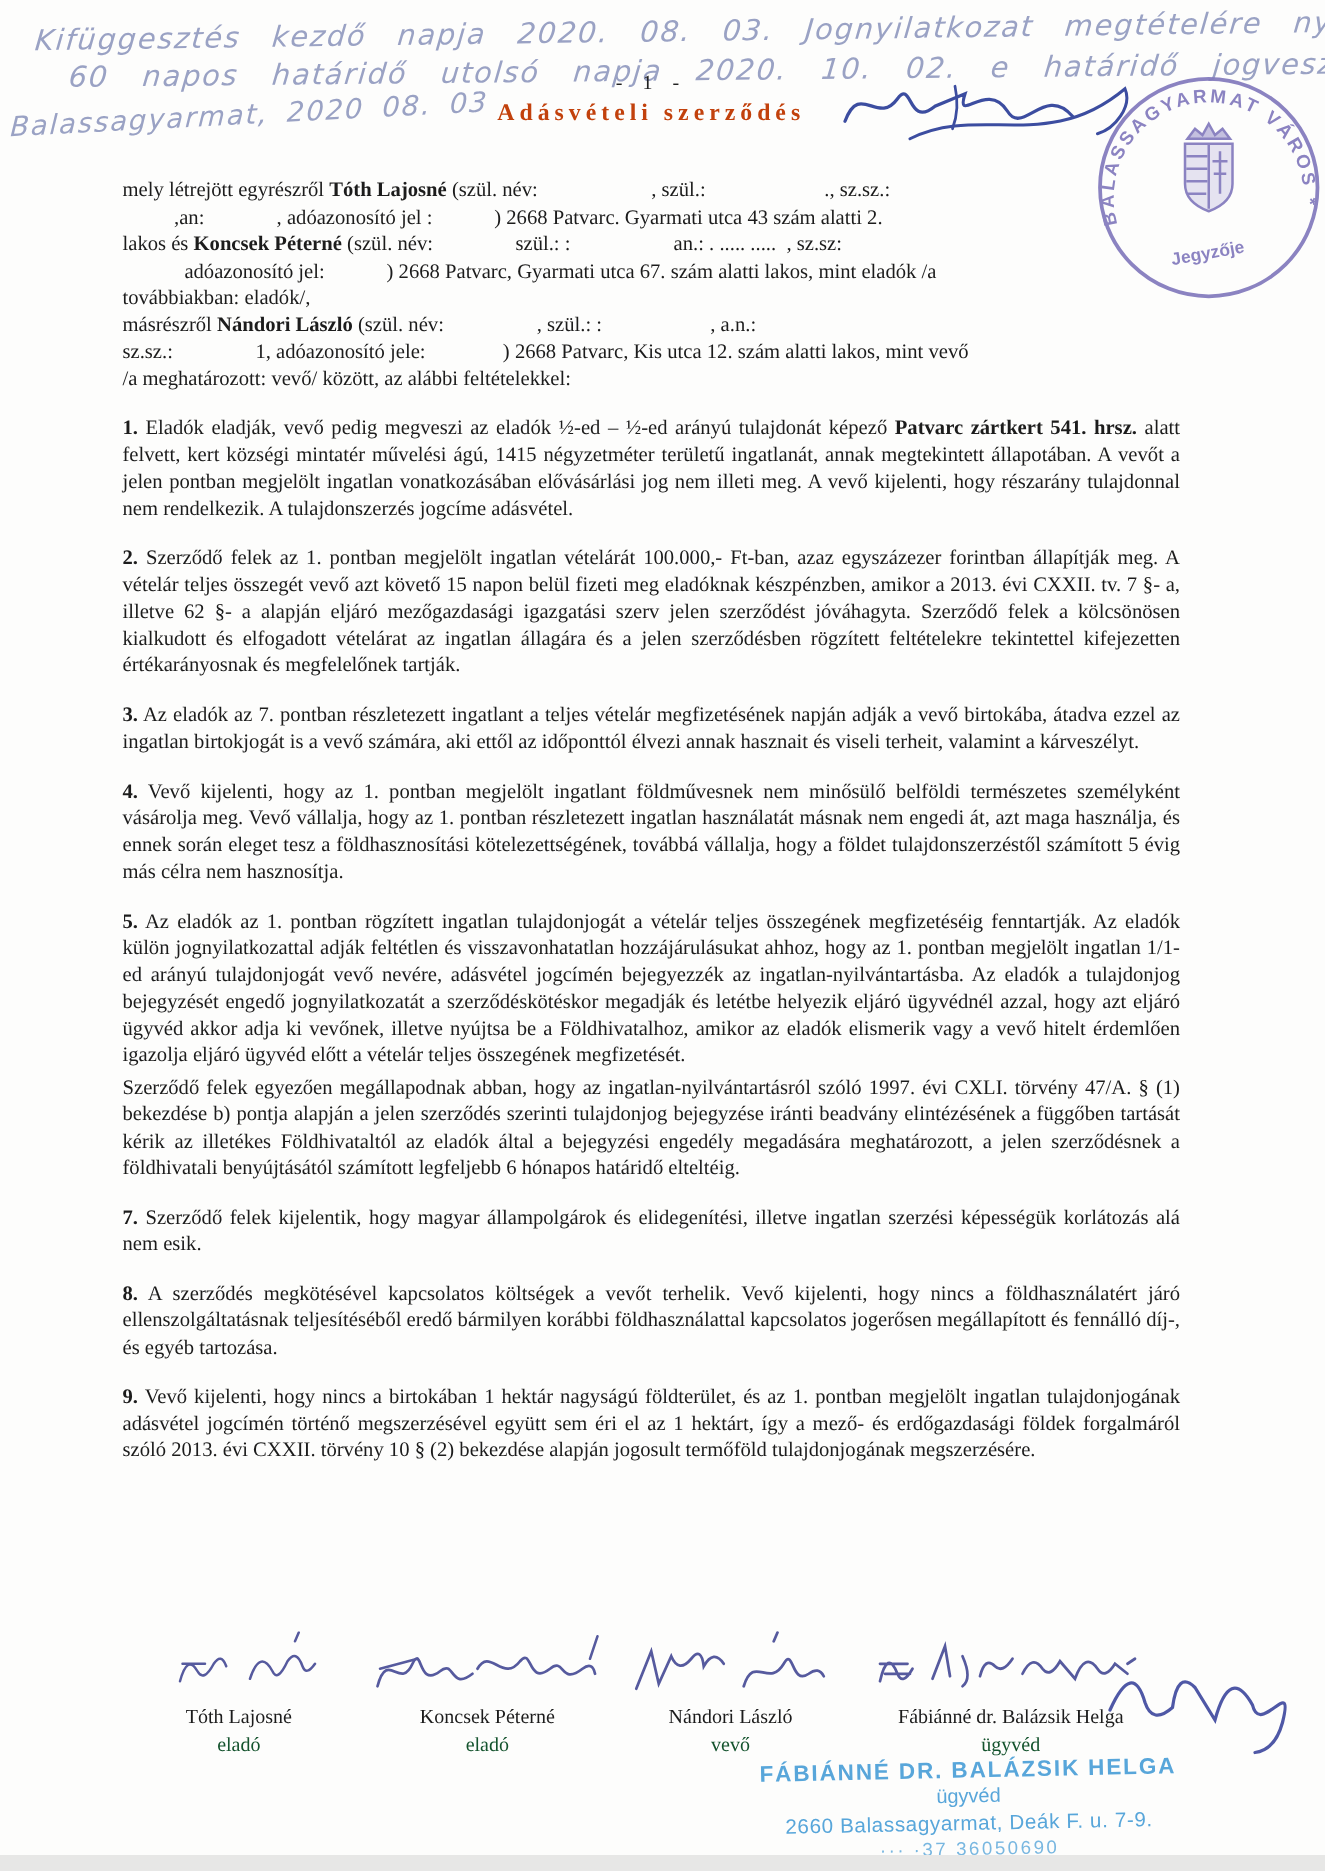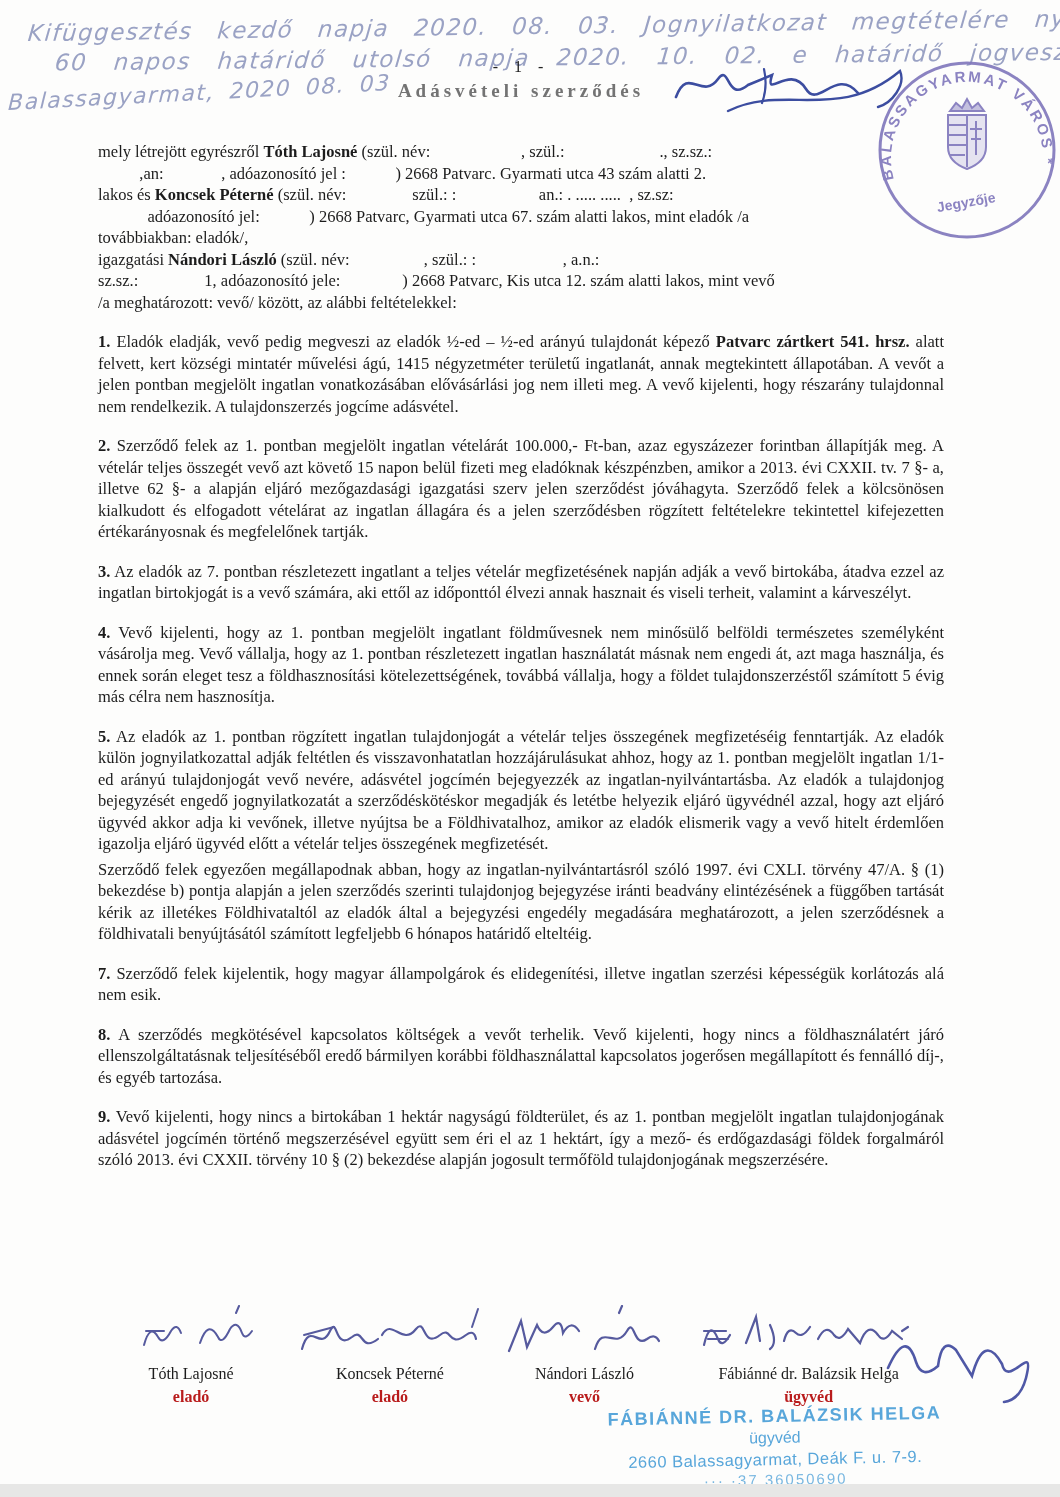--- a/index.html
+++ b/index.html
@@ -12,39 +12,39 @@
   .hw{
     position:absolute; font-family:"DejaVu Sans", sans-serif; font-style:italic;
     color:#9aa2c4; letter-spacing:1.5px; white-space:nowrap;
   }
   .hw1{left:28px; top:12px; font-size:23px; word-spacing:16px; transform:rotate(-0.8deg) skewX(-6deg);}
   .hw2{left:55px; top:44px; font-size:23px; word-spacing:18px; transform:rotate(-0.6deg) skewX(-6deg);}
   .hw3{left:8px;  top:80px; font-size:22px; word-spacing:6px;  transform:rotate(-3deg) skewX(-6deg);}
   
   .headblock{position:absolute; left:98px; top:58px; width:846px; text-align:center;}
   .pagenum{font-size:16px; letter-spacing:6px; color:#222;}
-  .doctitle{margin-top:4px; font-size:19px; font-weight:bold; letter-spacing:4px; color:#737373;}
+  .doctitle{margin-top:4px; font-size:19px; font-weight:bold; letter-spacing:4px; color:#c2410c;}
   
   .bodytext{position:absolute; left:98px; top:141px; width:846px; font-size:16.5px; line-height:21.5px;}
   .iline{white-space:nowrap;}
   .para{margin:0 0 18px 0; text-align:justify;}
   .para.tight{margin-bottom:4px;}
   .b{font-weight:bold;}
   .intro{margin-bottom:18px;}
   
   .stamp-round{position:absolute; left:872px; top:55px; width:190px; height:190px; opacity:0.92; pointer-events:none;}
   
   .pen-scribble{position:absolute; left:668px; top:45px; width:250px; height:80px; pointer-events:none;}
   
   .sigrow{position:absolute; left:98px; top:1305px; width:846px; display:flex;}
   .sigcol{text-align:center;}
   .sigcol.c1{flex:0 0 22%;} .sigcol.c2{flex:0 0 25%;} .sigcol.c3{flex:0 0 21%;} .sigcol.c4{flex:0 0 32%;}
   .sigink{display:block; margin:0 auto; height:58px;}
   .signame{font-size:16px; line-height:22px; color:#1c1c1c;}
-  .sigrole{font-size:16px; line-height:24px; color:#b91c1c;font-weight:bold;}
+  .sigrole{font-size:16px; line-height:24px; color:#14532d;}
   .flourish{position:absolute; left:878px; top:1320px; width:175px; height:90px; pointer-events:none;}
   
   .stamp-attorney{
     position:absolute; left:560px; top:1406px; width:430px; text-align:center;
     font-family:"Liberation Sans", sans-serif; color:#58a6da; transform:rotate(-1.2deg);
   }
   .sa1{font-size:18px; font-weight:bold; letter-spacing:1.5px;}
   .sa2{font-size:16px; margin-top:2px;}
   .sa3{font-size:16.5px; margin-top:3px; letter-spacing:0.5px;}
   .sa4{font-size:15px; margin-top:2px; letter-spacing:2px; opacity:0.8;}
@@ -93,21 +93,21 @@
     <text x="95" y="152" text-anchor="middle" transform="rotate(-10 95 152)" font-family="Liberation Sans, sans-serif" font-size="14" font-weight="bold" fill="#8279bd">Jegyzője</text>
   </svg>
 
   <div class="bodytext">
     <div class="intro">
       <div class="iline"><span>mely létrejött egyrészről </span><span class="b">Tóth Lajosné</span><span> (szül. név:&nbsp;&nbsp;&nbsp;&nbsp;&nbsp;&nbsp;&nbsp;&nbsp;&nbsp;&nbsp;&nbsp;&nbsp;&nbsp;&nbsp;&nbsp;&nbsp;&nbsp;&nbsp;&nbsp;&nbsp;&nbsp;&nbsp;, szül.:&nbsp;&nbsp;&nbsp;&nbsp;&nbsp;&nbsp;&nbsp;&nbsp;&nbsp;&nbsp;&nbsp;&nbsp;&nbsp;&nbsp;&nbsp;&nbsp;&nbsp;&nbsp;&nbsp;&nbsp;&nbsp;&nbsp;&nbsp;., sz.sz.:</span></div>
       <div class="iline"><span>&nbsp;&nbsp;&nbsp;&nbsp;&nbsp;&nbsp;&nbsp;&nbsp;&nbsp;&nbsp;,an:&nbsp;&nbsp;&nbsp;&nbsp;&nbsp;&nbsp;&nbsp;&nbsp;&nbsp;&nbsp;&nbsp;&nbsp;&nbsp;&nbsp;, adóazonosító jel :&nbsp;&nbsp;&nbsp;&nbsp;&nbsp;&nbsp;&nbsp;&nbsp;&nbsp;&nbsp;&nbsp;&nbsp;) 2668 Patvarc. Gyarmati utca 43  szám alatti  2.</span></div>
       <div class="iline"><span>lakos és </span><span class="b">Koncsek Péterné</span><span> (szül. név:&nbsp;&nbsp;&nbsp;&nbsp;&nbsp;&nbsp;&nbsp;&nbsp;&nbsp;&nbsp;&nbsp;&nbsp;&nbsp;&nbsp;&nbsp;&nbsp;szül.: :&nbsp;&nbsp;&nbsp;&nbsp;&nbsp;&nbsp;&nbsp;&nbsp;&nbsp;&nbsp;&nbsp;&nbsp;&nbsp;&nbsp;&nbsp;&nbsp;&nbsp;&nbsp;&nbsp;&nbsp;an.: . ..... .....&nbsp;&nbsp;, sz.sz:</span></div>
       <div class="iline"><span>&nbsp;&nbsp;&nbsp;&nbsp;&nbsp;&nbsp;&nbsp;&nbsp;&nbsp;&nbsp;&nbsp;&nbsp;adóazonosító jel:&nbsp;&nbsp;&nbsp;&nbsp;&nbsp;&nbsp;&nbsp;&nbsp;&nbsp;&nbsp;&nbsp;&nbsp;) 2668 Patvarc, Gyarmati utca 67. szám alatti lakos,  mint eladók /a</span></div>
       <div class="iline"><span>továbbiakban: eladók/,</span></div>
-      <div class="iline"><span>igazgatási </span><span class="b">Nándori László</span><span> (szül. név:&nbsp;&nbsp;&nbsp;&nbsp;&nbsp;&nbsp;&nbsp;&nbsp;&nbsp;&nbsp;&nbsp;&nbsp;&nbsp;&nbsp;&nbsp;&nbsp;&nbsp;&nbsp;, szül.: :&nbsp;&nbsp;&nbsp;&nbsp;&nbsp;&nbsp;&nbsp;&nbsp;&nbsp;&nbsp;&nbsp;&nbsp;&nbsp;&nbsp;&nbsp;&nbsp;&nbsp;&nbsp;&nbsp;&nbsp;&nbsp;, a.n.:</span></div>
+      <div class="iline"><span>másrészről </span><span class="b">Nándori László</span><span> (szül. név:&nbsp;&nbsp;&nbsp;&nbsp;&nbsp;&nbsp;&nbsp;&nbsp;&nbsp;&nbsp;&nbsp;&nbsp;&nbsp;&nbsp;&nbsp;&nbsp;&nbsp;&nbsp;, szül.: :&nbsp;&nbsp;&nbsp;&nbsp;&nbsp;&nbsp;&nbsp;&nbsp;&nbsp;&nbsp;&nbsp;&nbsp;&nbsp;&nbsp;&nbsp;&nbsp;&nbsp;&nbsp;&nbsp;&nbsp;&nbsp;, a.n.:</span></div>
       <div class="iline"><span>sz.sz.:&nbsp;&nbsp;&nbsp;&nbsp;&nbsp;&nbsp;&nbsp;&nbsp;&nbsp;&nbsp;&nbsp;&nbsp;&nbsp;&nbsp;&nbsp;&nbsp;1, adóazonosító jele:&nbsp;&nbsp;&nbsp;&nbsp;&nbsp;&nbsp;&nbsp;&nbsp;&nbsp;&nbsp;&nbsp;&nbsp;&nbsp;&nbsp;&nbsp;) 2668 Patvarc, Kis utca 12. szám alatti lakos, mint vevő</span></div>
       <div class="iline"><span>/a meghatározott: vevő/ között, az alábbi feltételekkel:</span></div>
     </div>
     <p class="para"><span class="b">1.</span><span> Eladók eladják, vevő pedig megveszi az eladók ½-ed – ½-ed arányú tulajdonát képező </span><span class="b">Patvarc zártkert 541. hrsz.</span><span> alatt felvett, kert községi mintatér művelési ágú, 1415 négyzetméter területű ingatlanát, annak megtekintett állapotában. A vevőt a jelen pontban megjelölt ingatlan vonatkozásában elővásárlási jog nem illeti meg. A vevő kijelenti, hogy részarány tulajdonnal nem rendelkezik. A tulajdonszerzés jogcíme adásvétel.</span></p>
     <p class="para"><span class="b">2.</span><span> Szerződő felek az 1. pontban megjelölt ingatlan vételárát 100.000,- Ft-ban, azaz egyszázezer forintban állapítják meg. A vételár teljes összegét vevő azt követő 15 napon belül fizeti meg eladóknak készpénzben, amikor a 2013. évi CXXII. tv. 7 §- a, illetve 62 §- a alapján eljáró mezőgazdasági igazgatási szerv jelen szerződést jóváhagyta. Szerződő felek a kölcsönösen kialkudott és elfogadott vételárat az ingatlan állagára és a jelen szerződésben rögzített feltételekre tekintettel kifejezetten értékarányosnak és megfelelőnek tartják.</span></p>
     <p class="para"><span class="b">3.</span><span> Az eladók az 7. pontban részletezett ingatlant a teljes vételár megfizetésének napján adják a vevő birtokába, átadva ezzel az ingatlan birtokjogát is a vevő számára, aki ettől az időponttól élvezi annak hasznait és viseli terheit, valamint a kárveszélyt.</span></p>
     <p class="para"><span class="b">4.</span><span> Vevő kijelenti, hogy az 1. pontban megjelölt ingatlant földművesnek nem minősülő belföldi természetes személyként vásárolja meg. Vevő vállalja, hogy az 1. pontban részletezett ingatlan használatát másnak nem engedi át, azt maga használja, és ennek során eleget tesz a földhasznosítási kötelezettségének, továbbá vállalja, hogy a földet tulajdonszerzéstől számított 5 évig más célra nem hasznosítja.</span></p>
     <p class="para tight"><span class="b">5.</span><span> Az eladók az 1. pontban rögzített ingatlan tulajdonjogát a vételár teljes összegének megfizetéséig fenntartják. Az eladók külön jognyilatkozattal adják feltétlen és visszavonhatatlan hozzájárulásukat ahhoz, hogy az 1. pontban megjelölt ingatlan 1/1-ed arányú tulajdonjogát vevő nevére, adásvétel jogcímén bejegyezzék az ingatlan-nyilvántartásba. Az eladók a tulajdonjog bejegyzését engedő jognyilatkozatát a szerződéskötéskor megadják és letétbe helyezik eljáró ügyvédnél azzal, hogy azt eljáró ügyvéd akkor adja ki vevőnek, illetve nyújtsa be a Földhivatalhoz, amikor az eladók elismerik vagy a vevő hitelt érdemlően igazolja eljáró ügyvéd előtt a vételár teljes összegének megfizetését.</span></p>
     <p class="para"><span>Szerződő felek egyezően megállapodnak abban, hogy az ingatlan-nyilvántartásról szóló 1997. évi CXLI. törvény 47/A. § (1) bekezdése b) pontja alapján a jelen szerződés szerinti tulajdonjog bejegyzése iránti beadvány elintézésének a függőben tartását kérik az illetékes Földhivataltól az eladók által a bejegyzési engedély megadására meghatározott, a jelen szerződésnek a földhivatali benyújtásától számított legfeljebb 6 hónapos határidő elteltéig.</span></p>
     <p class="para"><span class="b">7.</span><span> Szerződő felek kijelentik, hogy magyar állampolgárok és elidegenítési, illetve ingatlan szerzési képességük korlátozás alá nem esik.</span></p>

